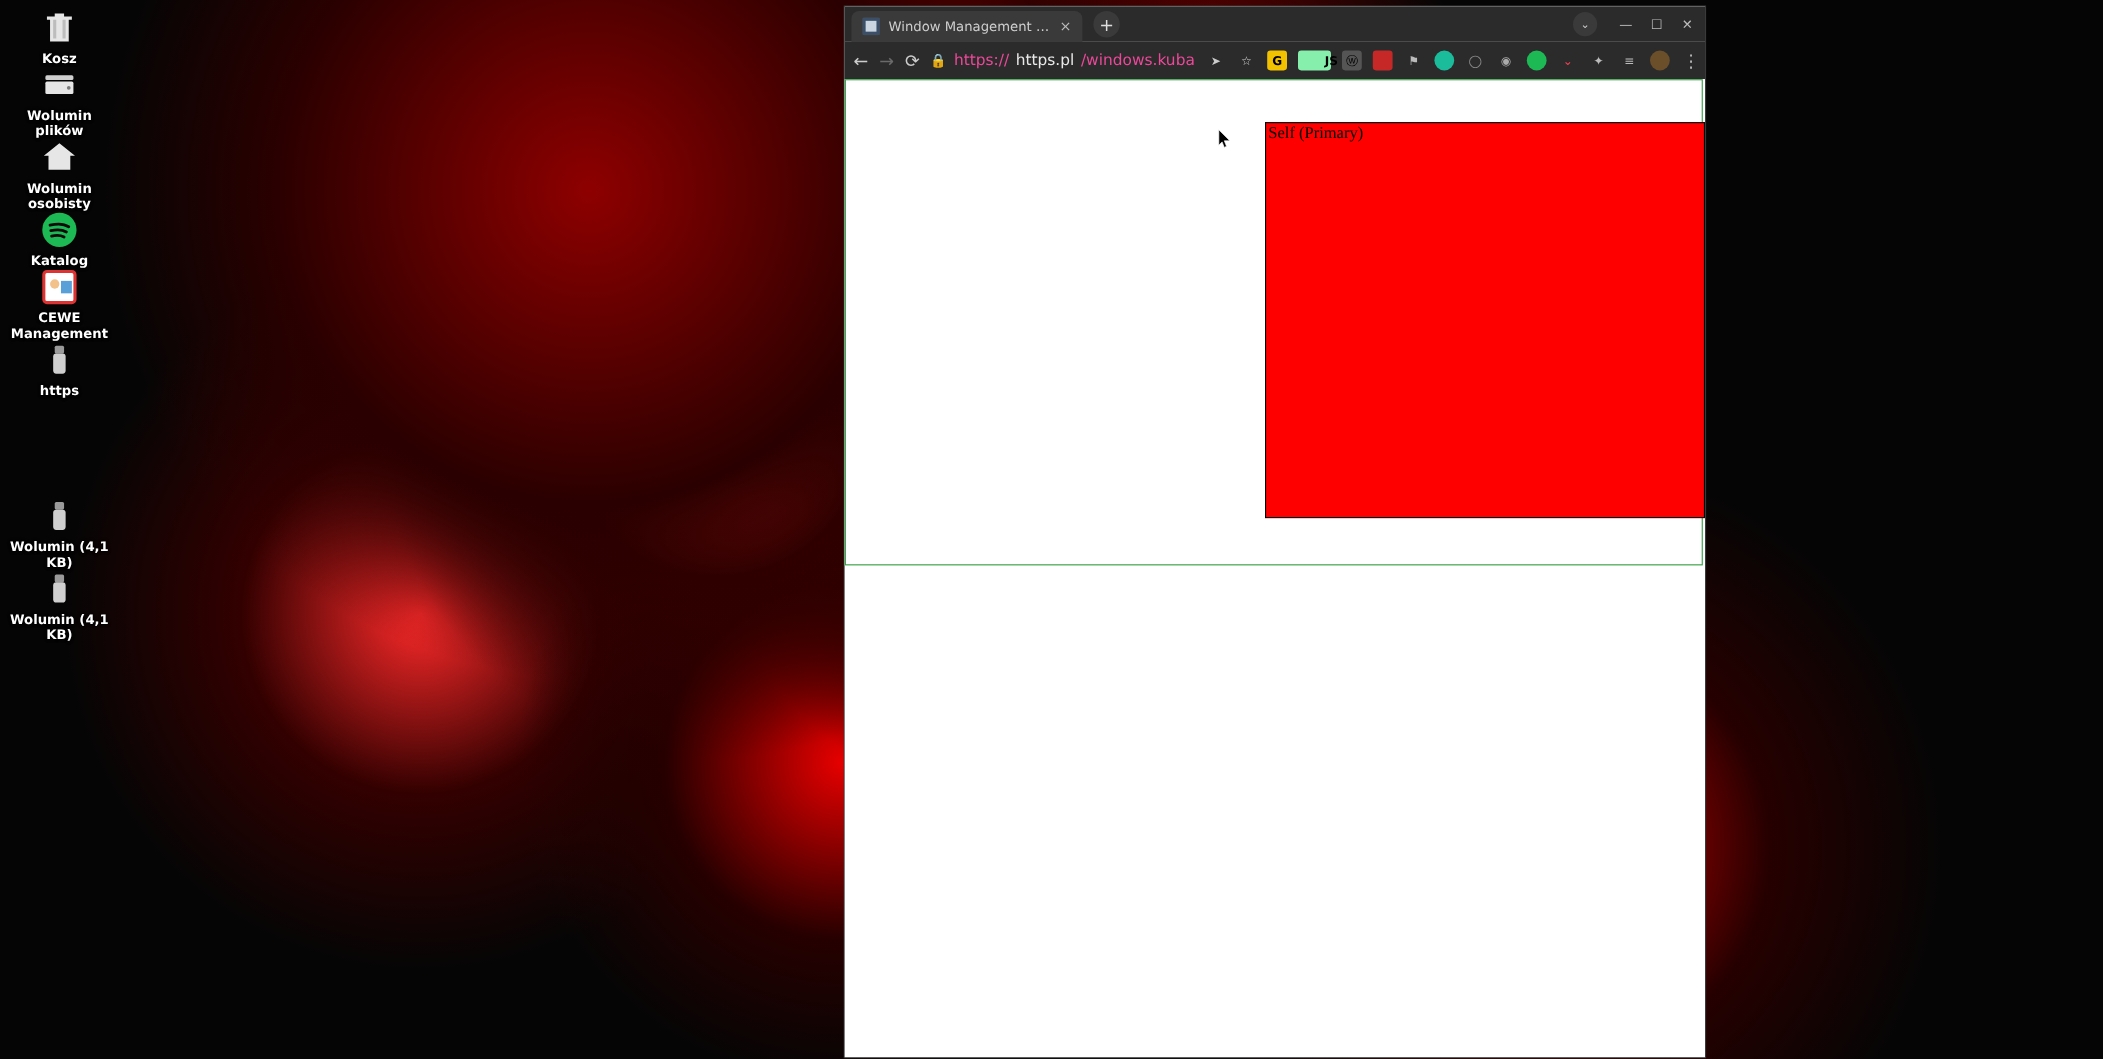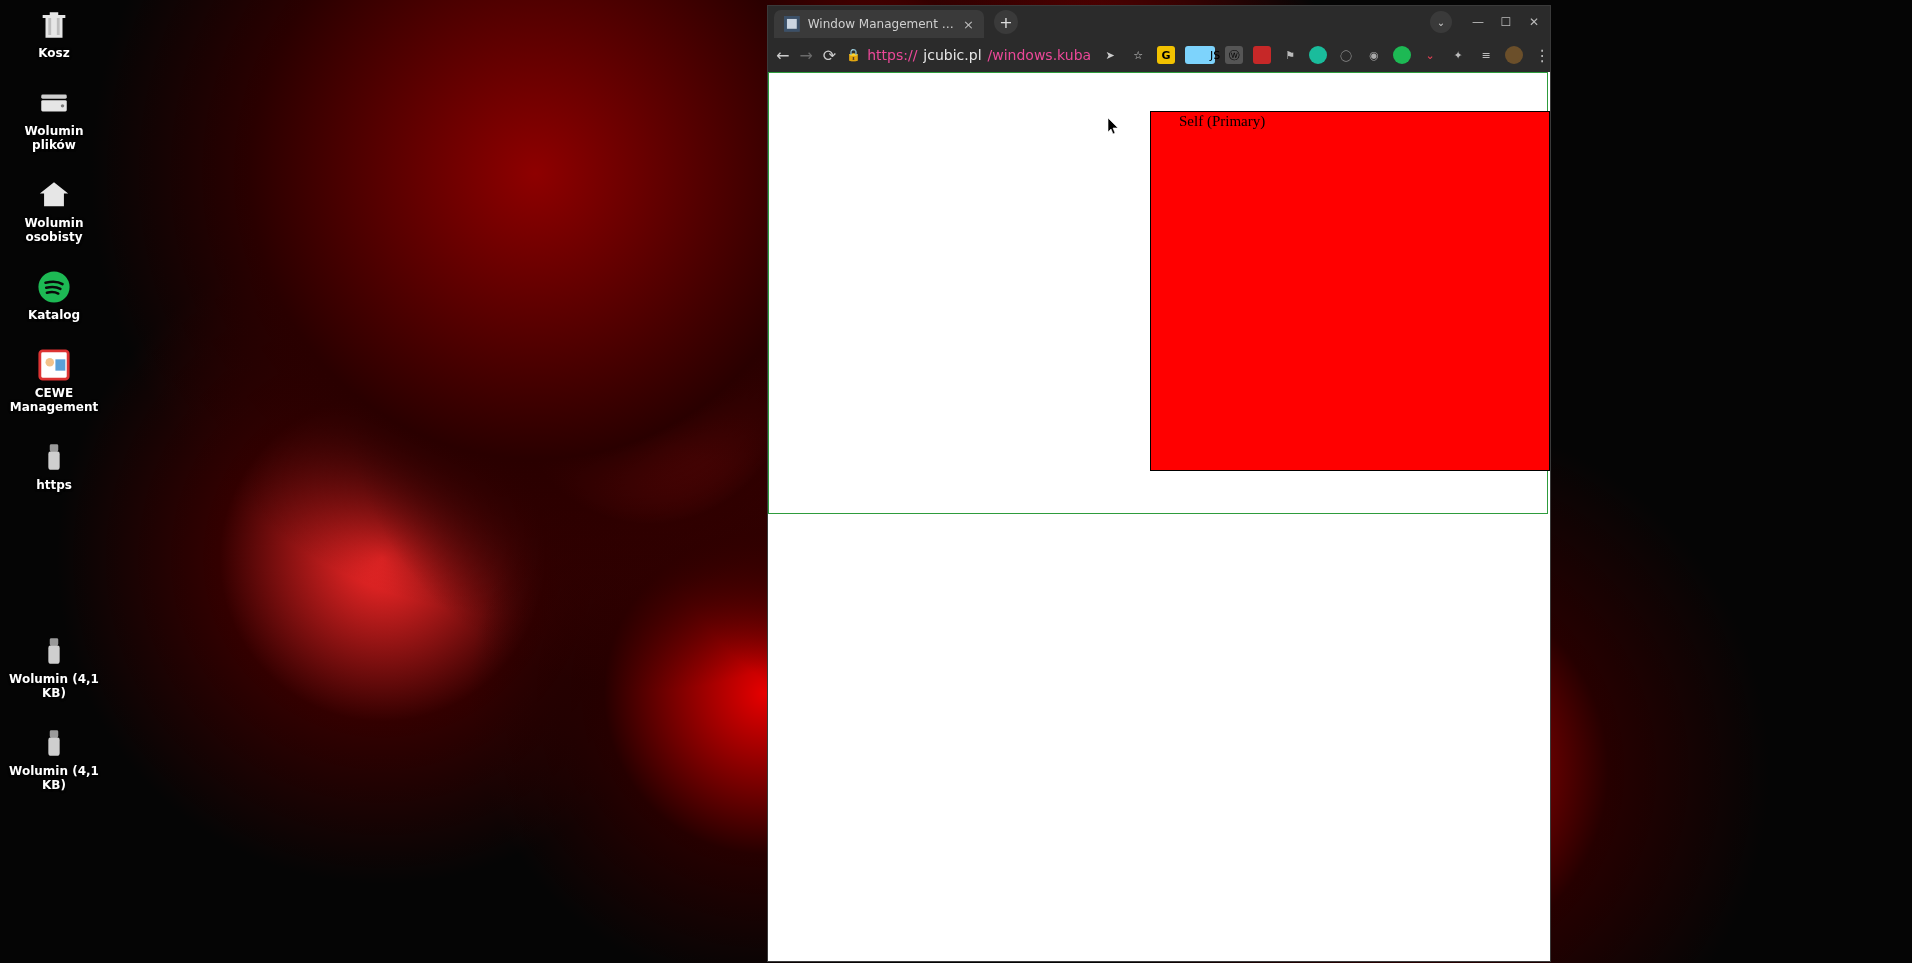--- a/index.html
+++ b/index.html
@@ -22,21 +22,21 @@
               radial-gradient(circle at 48% 48%, #ff0000 0%, #2a0000 10%, transparent 24%),
               radial-gradient(circle at 62% 58%, #ff2a2a 0%, #330000 12%, transparent 24%),
               radial-gradient(circle at 40% 72%, #e60000 0%, #260000 12%, transparent 22%),
               radial-gradient(circle at 74% 80%, #e60000 0%, #260000 12%, transparent 22%),
               radial-gradient(circle at 20% 58%, #ff2a2a 0%, #330000 10%, transparent 20%),
               #050505;
 }
 .desktop-icons {
   position: absolute; left: 0; top: 0;
   display: flex; flex-direction: column; align-items: center;
-  gap: 26px; padding: 8px 6px 0 6px; width: 108px;
+  padding: 8px 6px 0 6px; width: 108px;
 }
 .di {
   display: flex; flex-direction: column; align-items: center;
   gap: 4px; width: 96px; text-align: center;
   color: #fff; font-size: 12px; font-weight: 600;
   text-shadow: 0 1px 2px #000, 0 0 3px #000;
   cursor: pointer;
 }
 .di .glyph {
   width: 40px; height: 34px; display:flex; align-items:center; justify-content:center;
@@ -93,21 +93,21 @@
   color:#bfbfbf; font-size:14px; font-family:inherit;
 }
 .lock{color:#9f9f9f;font-size:12px;}
 .url-dim{color:#ec4899;}
 .url-bright{color:#e8e8e8;}
 .ext-row{margin-left:auto;display:flex;align-items:center;gap:10px;}
 .ext{width:18px;height:18px;border-radius:3px;display:flex;align-items:center;justify-content:center;font-size:11px;cursor:pointer;}
 .ext.send{color:#ccc;}
 .ext.star{color:#ccc;}
 .ext.yellow{background:#f2c200;color:#000;font-weight:700;}
-.ext.js{background:#7dd3fc;color:#000;font-weight:400;padding-left:30px;}
+.ext.js{background:#86efac;color:#000;font-weight:700;padding-left:30px;}
 .ext.gray{background:#555;}
 .ext.red{background:#c62828;}
 .ext.flag{color:#bbb;}
 .ext.teal{background:#1abc9c;border-radius:50%;}
 .ext.shield{color:#888;}
 .ext.cam{color:#aaa;}
 .ext.green{background:#1db954;border-radius:50%;}
 .ext.pocket{color:#ef4056;}
 .ext.puzzle{color:#bbb;}
 .ext.list{color:#bbb;}
@@ -117,21 +117,21 @@
 .viewport{
   flex:1; background:#fff; position:relative;
 }
 .green-frame{
   position:absolute; left:0; top:0; width: 780px; height: 442px;
   border:1px solid #2e9c3d; background:#fff;
 }
 .red-box{
   position:absolute; left: 381px; top: 38px;
   width: 400px; height: 360px;
-  background:#ff0000; border:1px solid #000;padding-left:26px;
+  background:#ff0000; border:1px solid #000;
 }
 .red-box .label{
   font-family: "Times New Roman", serif;
   font-size: 15px; color:#000; padding:1px 2px;
 }
 .cursor{
   position:absolute; left:338px; top:44px;
   width:12px;height:18px;
 }
 .cursor svg{width:100%;height:100%;}
@@ -251,21 +251,21 @@
     </div>
   </div>
 
   <div class="toolbar">
     <span class="nav-btn">←</span>
     <span class="nav-btn disabled">→</span>
     <span class="nav-btn">⟳</span>
     <div class="omnibox">
       <span class="lock">🔒</span>
       <span class="url-dim">https://</span>
-        <span class="url-bright">jcubic.pl</span>
+        <span class="url-bright">https.pl</span>
         <span class="url-dim">/windows.kuba</span>
     </div>
     <div class="ext-row">
       <span class="ext send">➤</span>
       <span class="ext star">☆</span>
       <span class="ext yellow">G</span>
       <span class="ext js">JS</span>
       <span class="ext gray">ⓦ</span>
       <span class="ext red"></span>
       <span class="ext flag">⚑</span>

